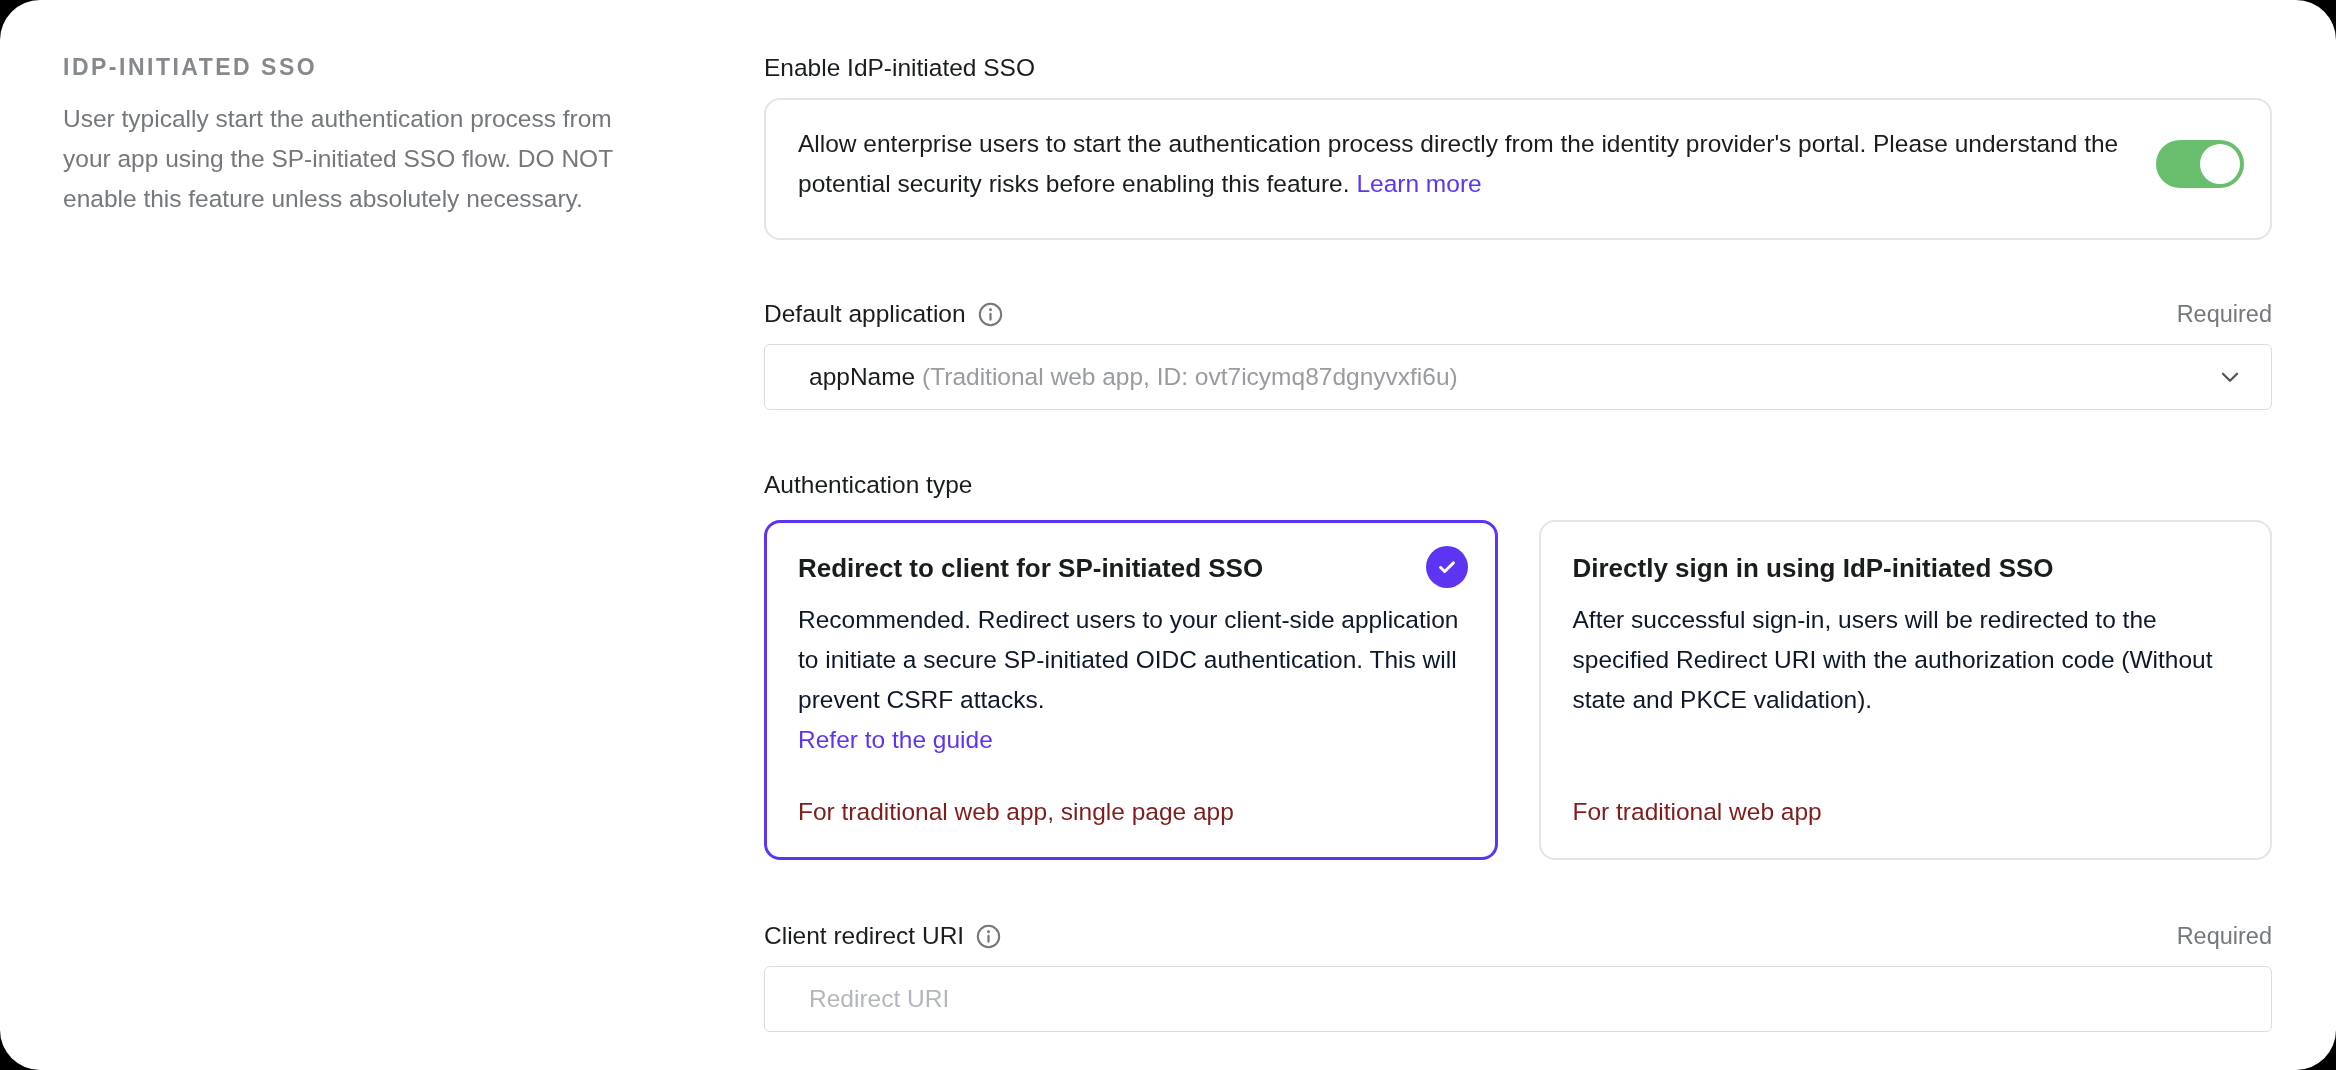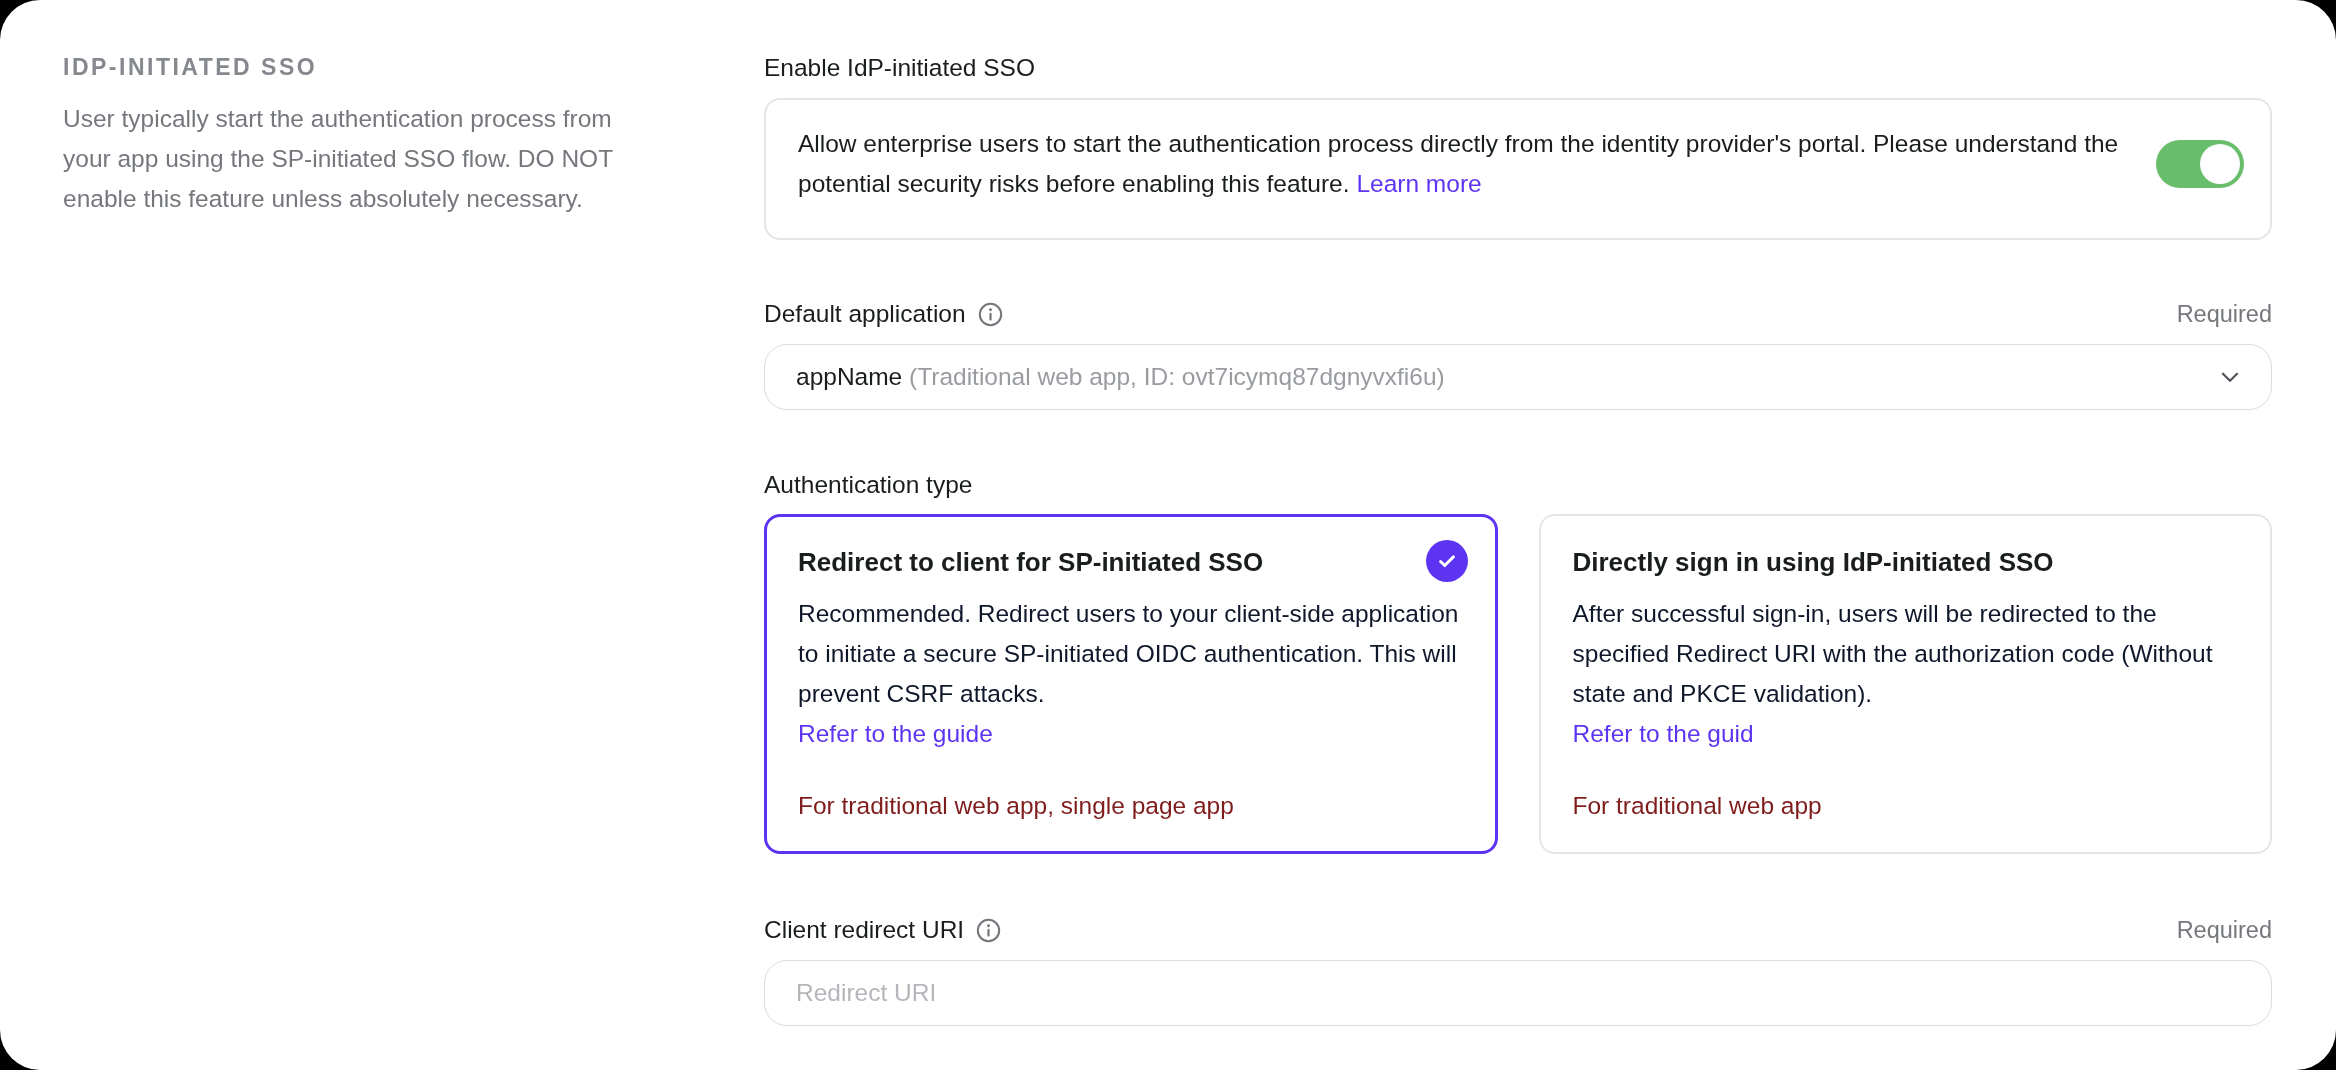--- a/index.html
+++ b/index.html
@@ -108,36 +108,36 @@
     height: 40px;
     border-radius: 50%;
     background: #ffffff;
   }
 
   
   .select, .text-input {
     width: 100%;
     height: 66px;
     border: 1.5px solid #d9dce0;
-    border-radius: 23px;
-    display: flex;
-    align-items: center;
-    padding: 0 28px 0 31px;
+    border-radius: 6px;
+    display: flex;
+    align-items: center;
+    padding: 0 28px 0 44px;
     font-size: 24.5px;
     background: #fff;
   }
   .select { cursor: pointer; margin-bottom: 59px; }
   .select .value { color: #1a1d1e; white-space: pre; }
   .select .value-detail { color: #989ba0; white-space: pre; }
   .select .chevron { margin-left: auto; display: flex; }
   .text-input { color: #404040; outline: none; }
   .text-input::placeholder { color: #b3b6ba; opacity: 1; }
 
   
-  .auth-label { margin-bottom: 13px; }
+  .auth-label { margin-bottom: 19px; }
   .cards-row {
     display: flex;
     gap: 41px;
     margin-bottom: 60px;
   }
   .option-card {
     flex: 1;
     height: 340px;
     border-radius: 16px;
     border: 2px solid #e3e5e8;
@@ -243,21 +243,20 @@
         <div class="card-desc">Recommended. Redirect users to your client-side application to initiate a secure SP-initiated OIDC authentication. This will prevent CSRF attacks.</div>
         <div class="card-link"><a class="link">Refer to the guide</a></div>
         <div class="card-footer">For traditional web app, single page app</div>
       </div>
 
       <div class="option-card">
         <div class="card-title-row">
           <span class="card-title">Directly sign in using IdP-initiated SSO</span>
         </div>
         <div class="card-desc">After successful sign-in, users will be redirected to the specified Redirect URI with the authorization code (Without state and PKCE validation).</div>
-        <div class="card-link"><a class="link">Refer to the guid</a></div>
         <div class="card-footer">For traditional web app</div>
       </div>
 
     </div>
 
     <div class="label-row">
       <span class="field-label">Client redirect URI</span>
       <span class="info-icon">
         <svg width="27" height="27" viewBox="0 0 24 24" fill="none">
           <circle cx="12" cy="12" r="9.5" stroke="#74777c" stroke-width="1.8"></circle>

